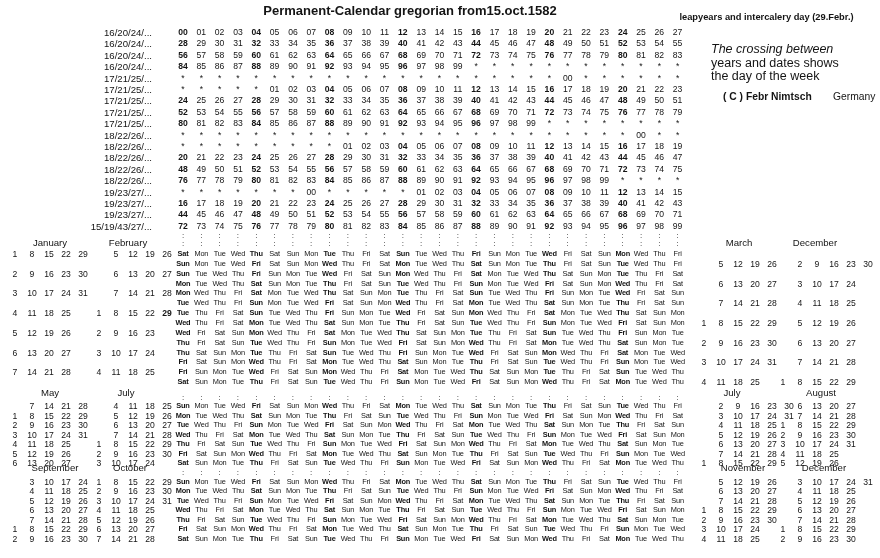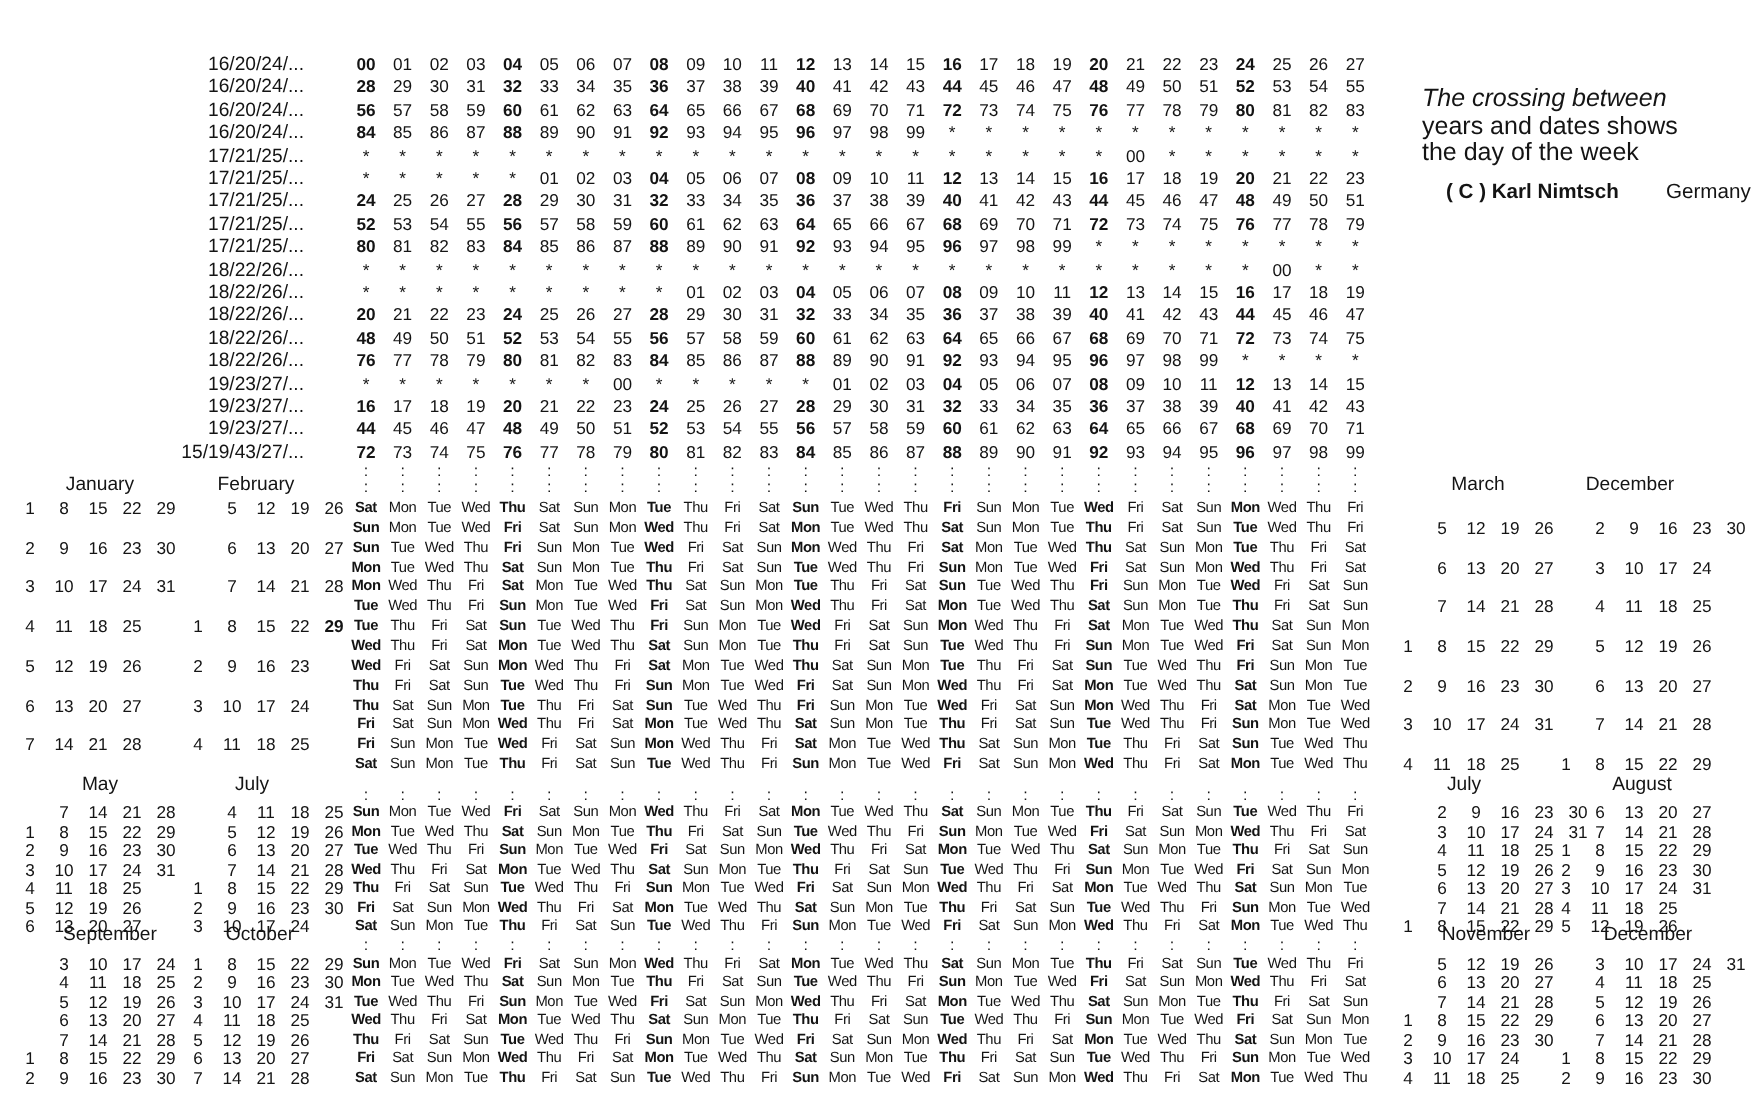--- a/index.html
+++ b/index.html
@@ -23,24 +23,26 @@
   .dcell{font-size:7.4px;line-height:9px;text-align:center;letter-spacing:-0.2px;}
   .mdate{font-size:8.6px;line-height:10px;text-align:center;}
   .mheader{font-size:9.6px;line-height:10px;text-align:center;}
   .colon{font-size:8px;line-height:8px;text-align:center;}
   .bold{font-weight:bold;}
 </style>
 </head>
 <body>
 
 <div class="page">
+  <div class="title">Permanent-Calendar gregorian from15.oct.1582</div>
+  <div class="note1">leapyears and intercalery day (29.Febr.)</div>
   <div class="cross1">The crossing between</div>
   <div class="cross2">years and dates shows</div>
   <div class="cross3">the day of the week</div>
-  <div class="copyright">( C ) Karl Nimtsch</div>
+  <div class="copyright">( C ) Febr Nimtsch</div>
   <div class="country">Germany</div>
   <div id="grid-root">
       <div class="ylabel" style="left: 0px; top: 27px; width: 152px;">16/20/24/...</div>
       <div class="ycell bold" style="left: 172px; top: 27px; width: 22px;">00</div>
       <div class="ycell" style="left: 190.32px; top: 27px; width: 22px;">01</div>
       <div class="ycell" style="left: 208.64px; top: 27px; width: 22px;">02</div>
       <div class="ycell" style="left: 226.96px; top: 27px; width: 22px;">03</div>
       <div class="ycell bold" style="left: 245.28px; top: 27px; width: 22px;">04</div>
       <div class="ycell" style="left: 263.6px; top: 27px; width: 22px;">05</div>
       <div class="ycell" style="left: 281.92px; top: 27px; width: 22px;">06</div>

